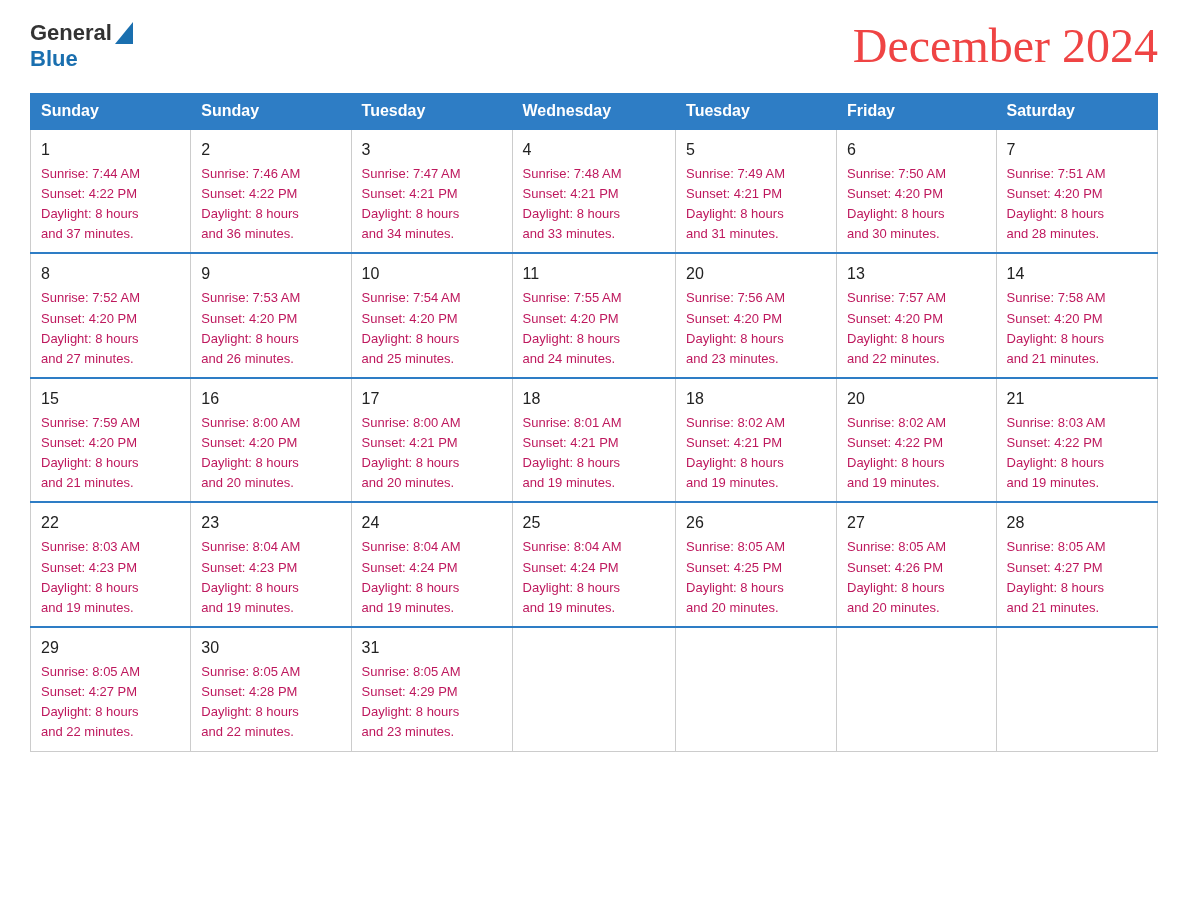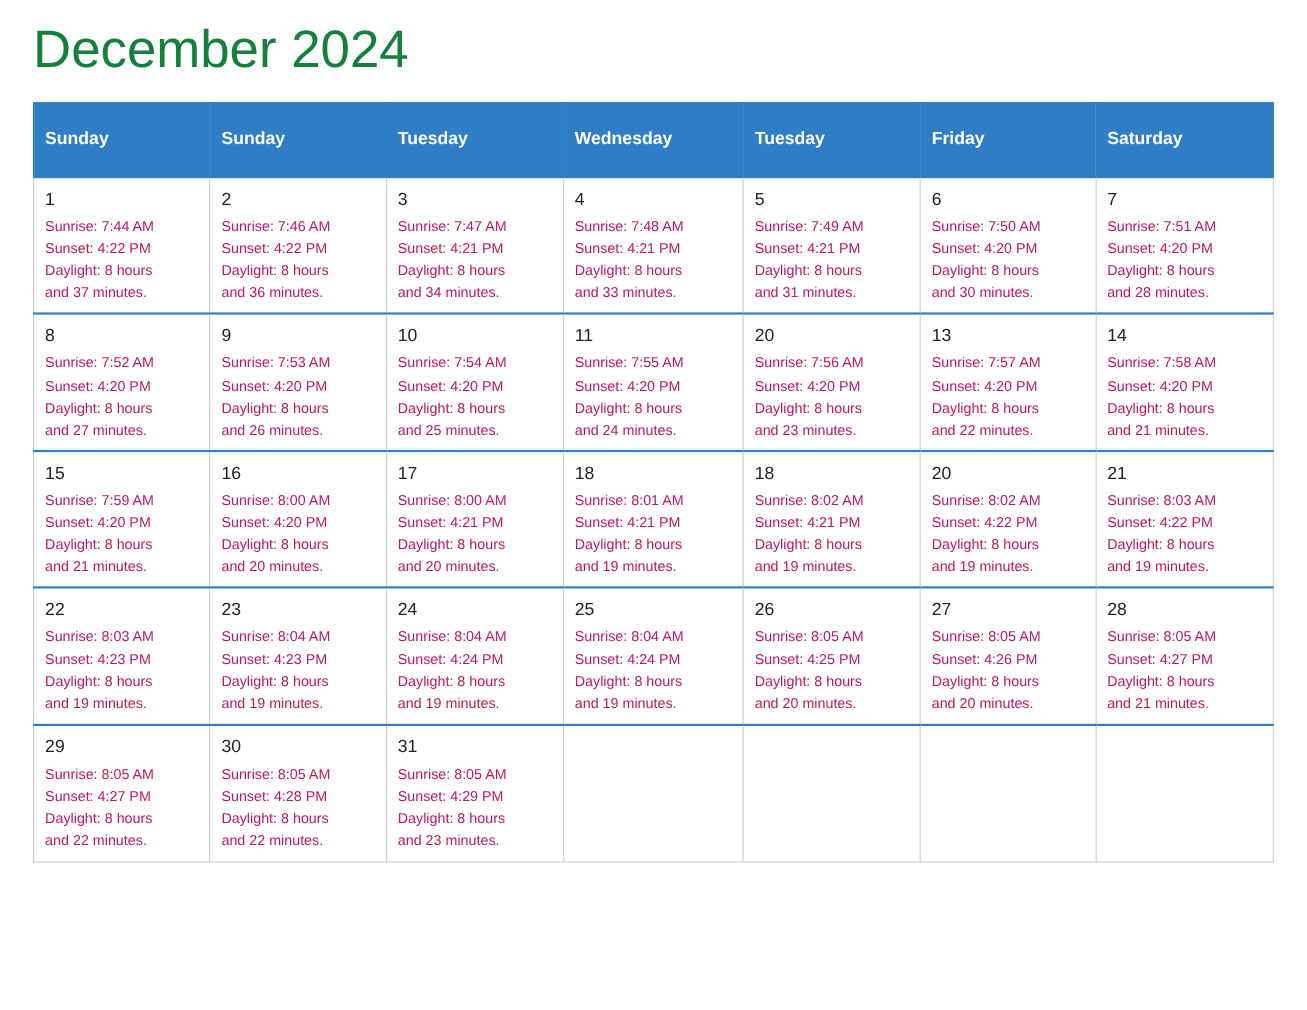--- a/index.html
+++ b/index.html
@@ -34,38 +34,39 @@
     .logo-top-row {
       display: flex;
       align-items: center;
     }
     .title-section {
       text-align: right;
     }
     .month-title {
       font-size: 48px;
       font-weight: normal;
-      color: #15803d;
+      color: #ef4444;
       line-height: 1.1;
+      font-family: Liberation Serif, serif;
     }
     .location {
       font-size: 20px;
       color: #555;
       margin-top: 4px;
     }
     .calendar {
       width: 100%;
       border-collapse: collapse;
       border: 1px solid #aaa;
     }
     .calendar th {
       background-color: #2e7dc5;
       color: #fff;
       text-align: left;
-      padding: 24px 10px;
+      padding: 8px 10px;
       font-size: 16px;
       font-weight: bold;
       border: 1px solid #2e7dc5;
     }
     .calendar td {
       vertical-align: top;
       padding: 8px 10px;
       border: 1px solid #ccc;
       width: 170px;
       font-size: 13px;
@@ -106,20 +107,27 @@
       border-width: 0 0 22px 18px;
       border-color: transparent transparent #1a6faf transparent;
       margin-left: 3px;
       vertical-align: middle;
     }
   </style>
 </head>
 <body>
 
 <div class="header">
+  <div class="logo-wrapper">
+    <div class="logo-top-row">
+      <span class="logo-text-general">General</span>
+      <span class="logo-triangle"></span>
+    </div>
+    <span class="logo-text-blue">Blue</span>
+  </div>
   <div class="title-section">
     <div class="month-title">December 2024</div>
   </div>
 </div>
 
 <table class="calendar">
   <thead>
     <tr>
     <th>Sunday</th>
         <th>Sunday</th>

